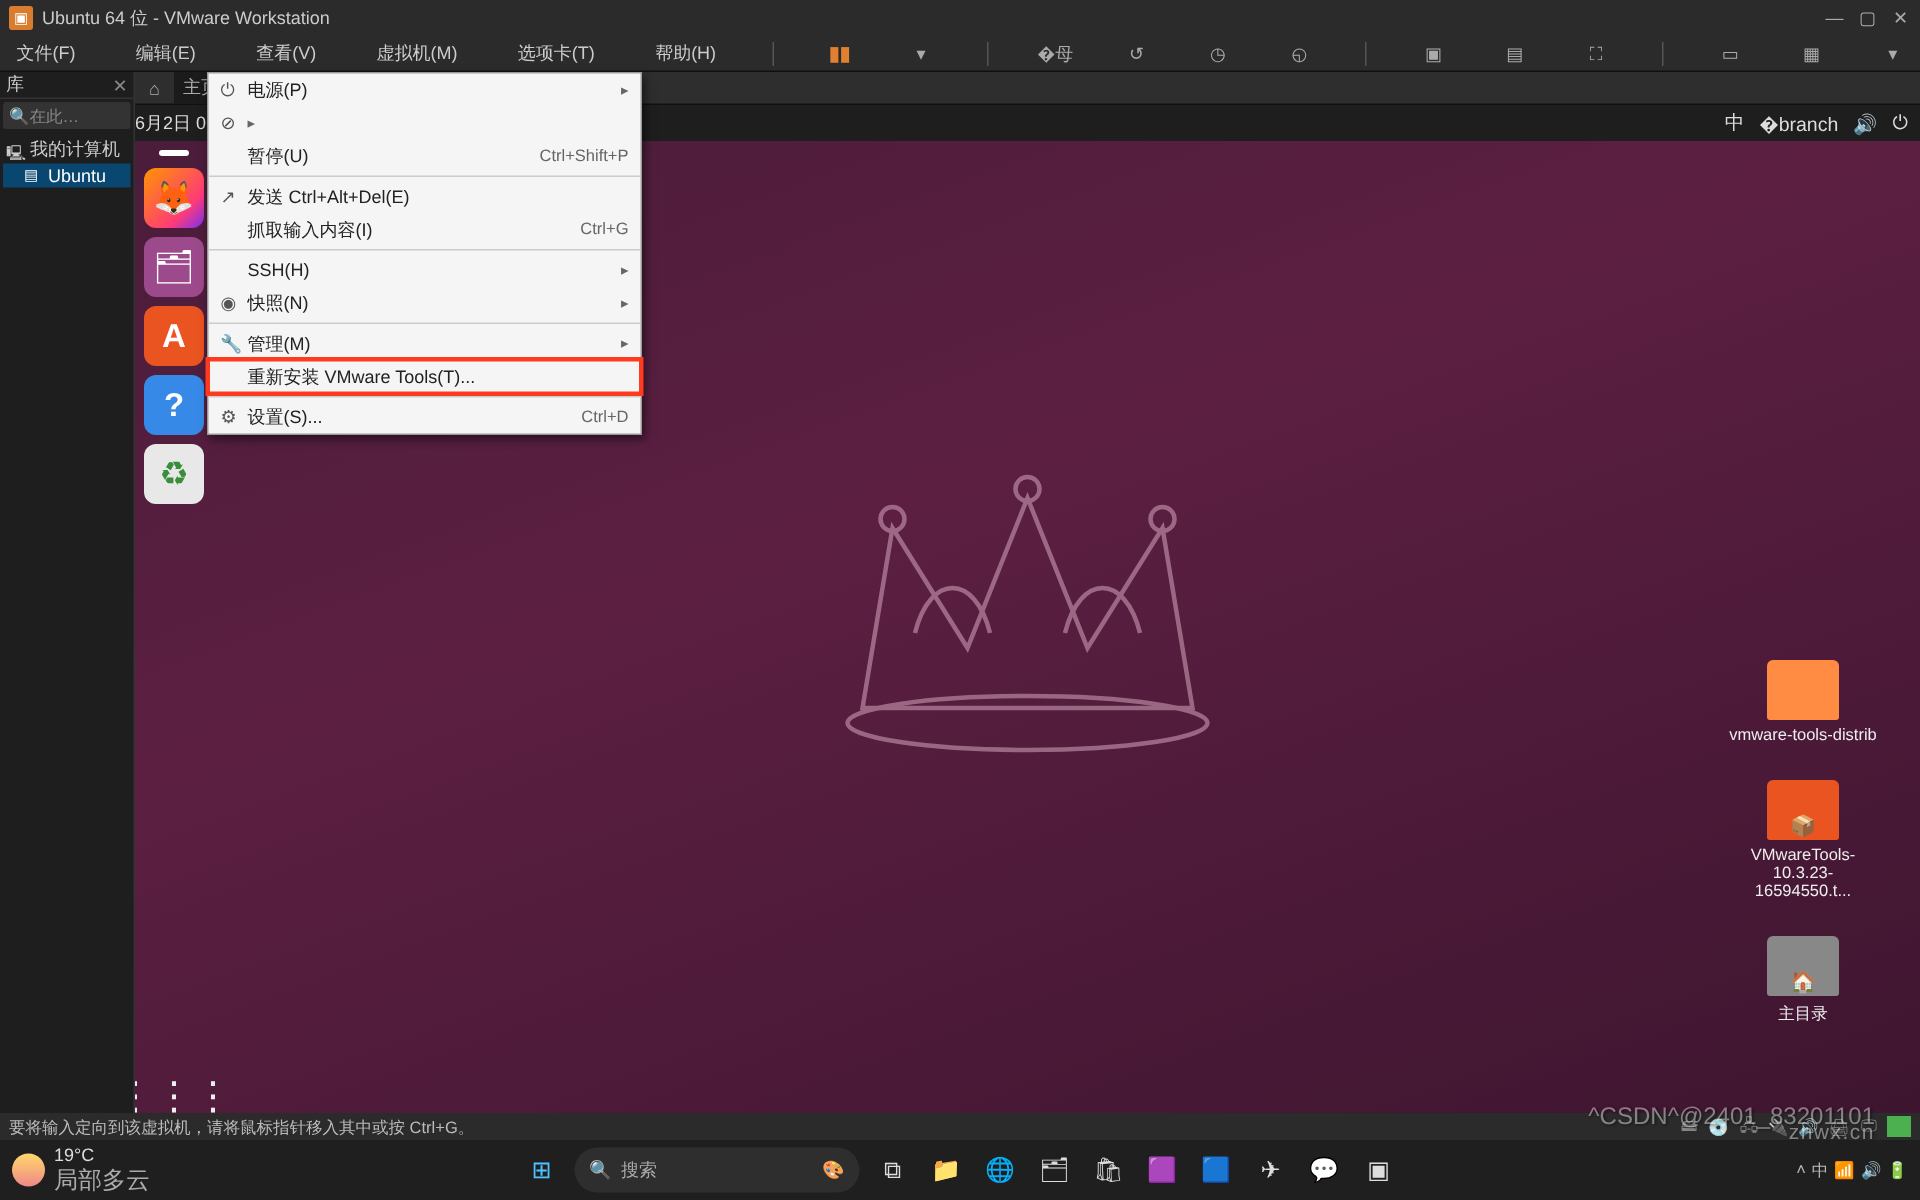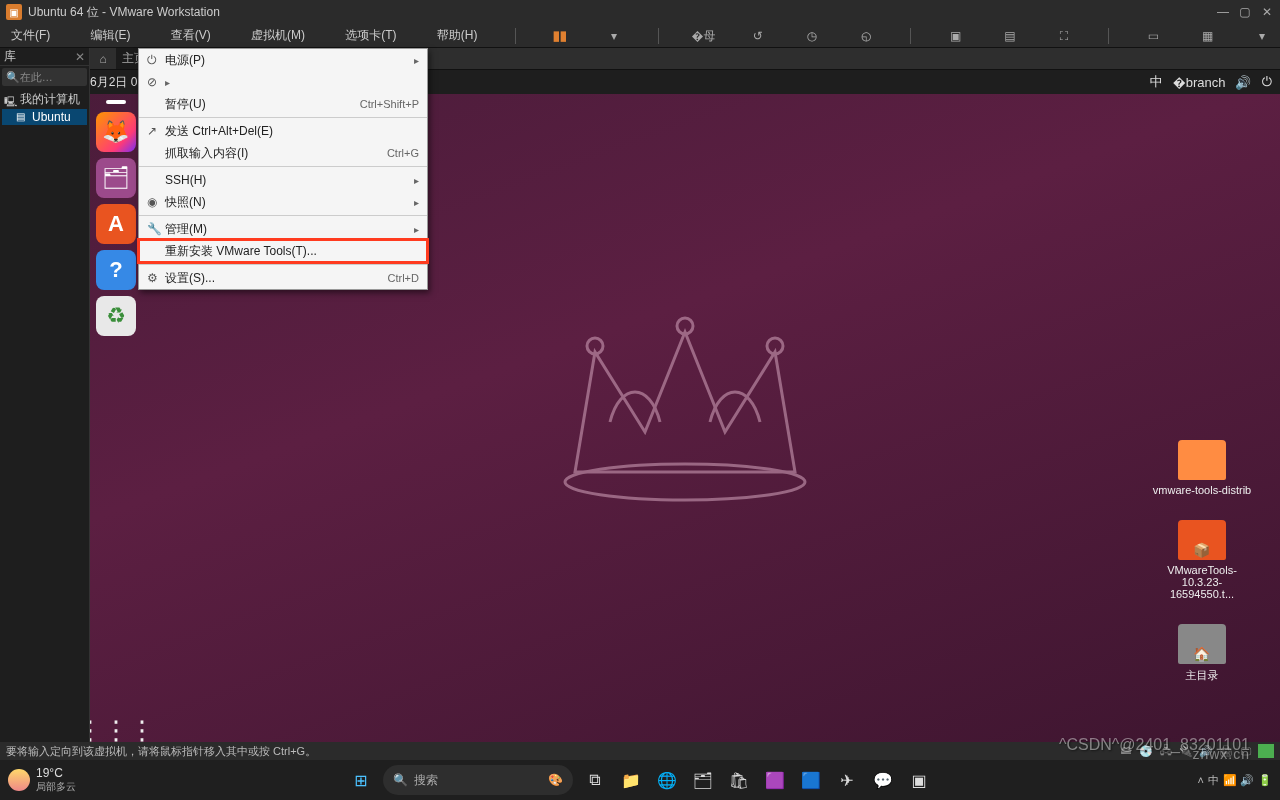--- a/index.html
+++ b/index.html
@@ -287,21 +287,21 @@
 </div>
 
 <div class="wm2">znwx.cn</div>
 <div class="wm">^CSDN^@2401_83201101</div>
 
 <div class="wtask">
   <div class="weather">
     <div class="wicon"></div>
     <div>
       <div>19°C</div>
-      <div style="font-size:10px;color:#aaa">局部多云</div>
+      <div style="font-size:16px;color:#aaa">局部多云</div>
     </div>
   </div>
   <div class="center">
     <div class="tb" style="color:#4cc2ff">⊞</div>
     <div class="search">
       <span>🔍</span>
       <span>搜索</span>
       <span style="margin-left:auto">🎨</span>
     </div>
     <div class="tb">⧉</div>

